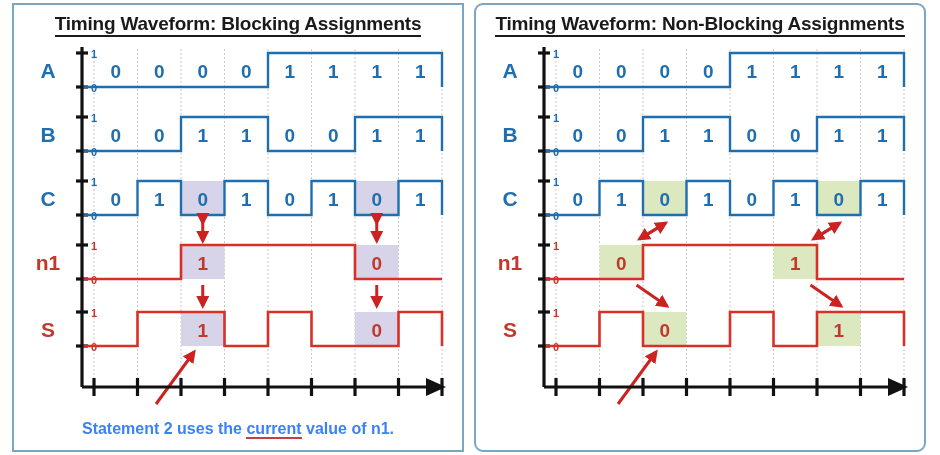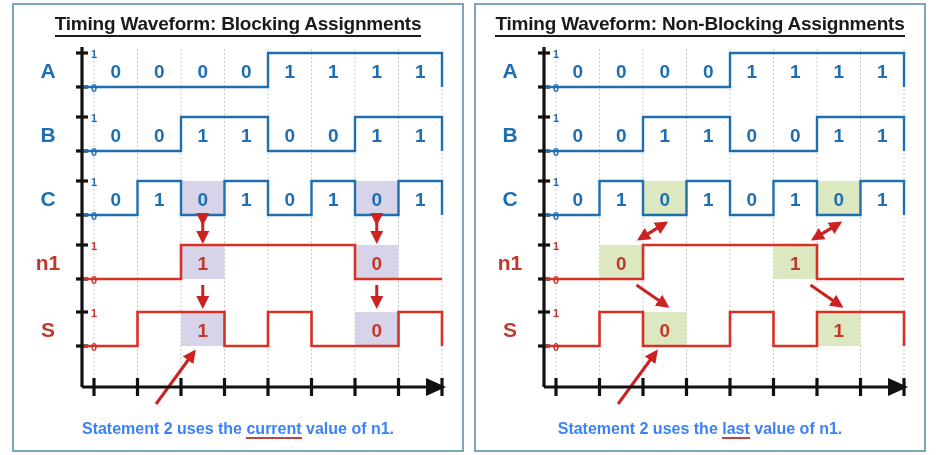--- a/index.html
+++ b/index.html
@@ -1,21 +1,21 @@
 <!DOCTYPE html>
 <html><head>
 <meta charset="utf-8">
 <style>
   html,body{margin:0;padding:0;background:#ffffff;}
   body{width:940px;height:455px;font-family:"Liberation Sans",sans-serif;overflow:hidden;}
   .stage{position:relative;width:940px;height:455px;background:#ffffff;}
   .panel{position:absolute;top:3px;height:449px;width:452px;
          border:2px solid #7aa7bd;background:#ffffff;box-sizing:border-box;}
   .panel.left{left:12px;}
-  .panel.right{left:474px;}
+  .panel.right{left:474px;border-radius:9px;}
   .panel-title{position:absolute;left:0;right:0;top:8px;text-align:center;
                font-size:19px;font-weight:bold;color:#1a1a1a;letter-spacing:-0.2px;}
   .panel-title span{border-bottom:2px solid #1a1a1a;padding-bottom:1px;}
   .caption{position:absolute;left:0;right:0;bottom:12px;text-align:center;
            font-size:16px;font-weight:bold;color:#3b82f6;}
   .caption u{text-decoration:none;border-bottom:2px solid #bb4444;}
   svg{position:absolute;left:0;top:30px;}
   text{font-family:"Liberation Sans",sans-serif;}
   .siglabel{font-size:21px;font-weight:bold;}
   .siglabel.blue{fill:#1f6fb0;}
@@ -280,18 +280,15 @@
             <line class="tick" x1="167" y1="343" x2="167" y2="361"></line>
             <line class="tick" x1="210.5" y1="343" x2="210.5" y2="361"></line>
             <line class="tick" x1="254" y1="343" x2="254" y2="361"></line>
             <line class="tick" x1="297.5" y1="343" x2="297.5" y2="361"></line>
             <line class="tick" x1="341" y1="343" x2="341" y2="361"></line>
             <line class="tick" x1="384.5" y1="343" x2="384.5" y2="361"></line>
             <line class="tick" x1="428" y1="343" x2="428" y2="361"></line>
           </g>
         </svg>
       </div>
-    <div class="caption">
-      <span>Statement 2 uses the </span><u>last</u><span> value of n1.</span>
-    </div>
   </div>
 
 </div>
 
 </body></html>

